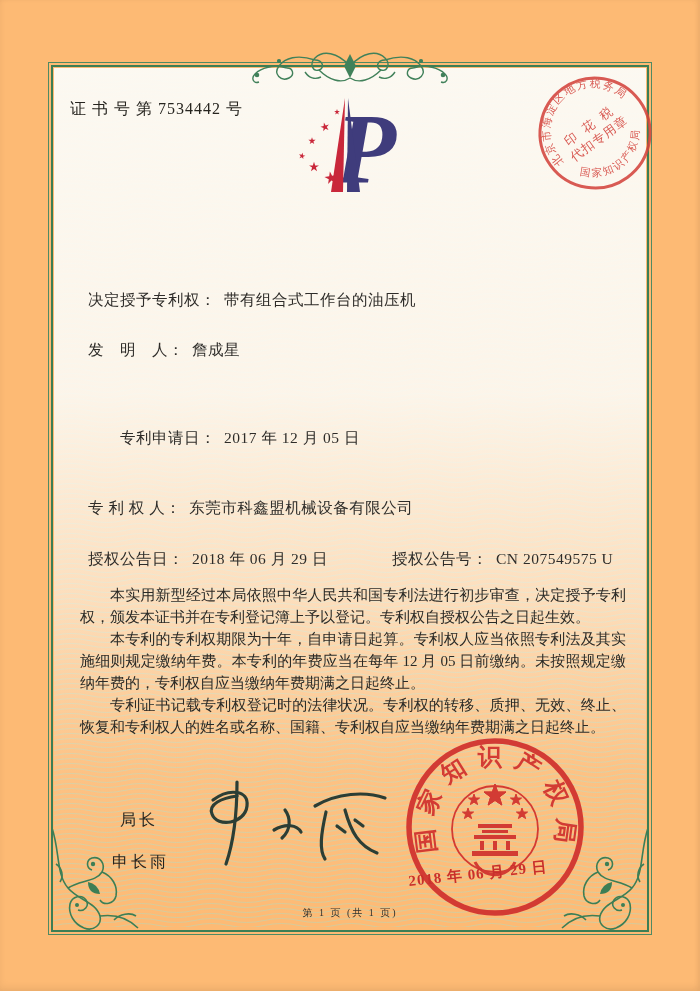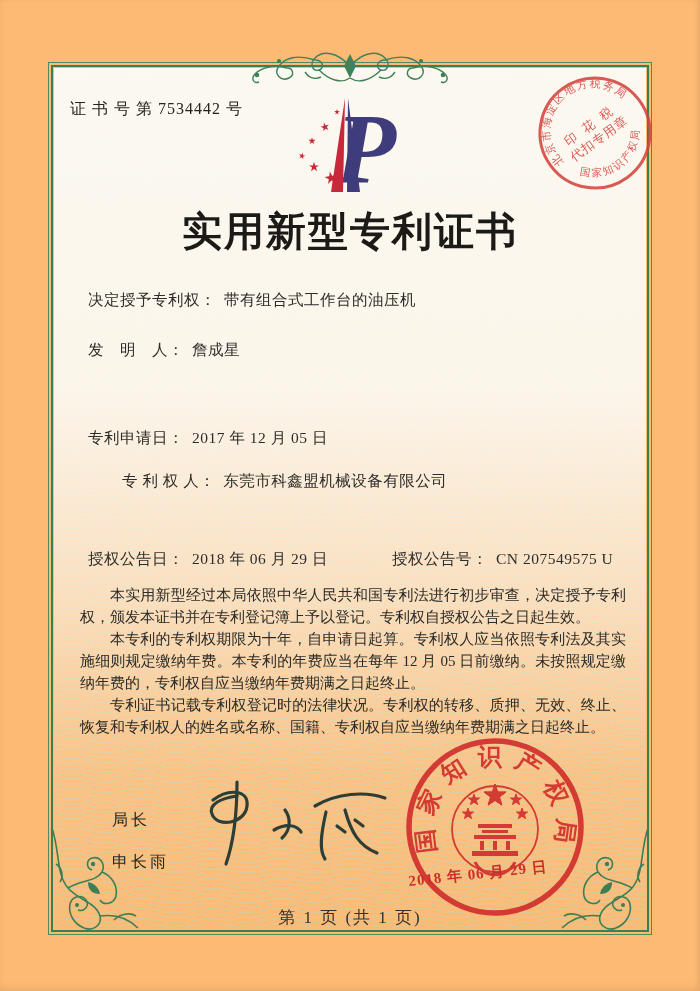--- a/index.html
+++ b/index.html
@@ -19,21 +19,21 @@
   .f-row{left:88px;font-size:15.5px;letter-spacing:.5px;white-space:nowrap;color:#2e2c29;}
   .f-row .lbl{margin-right:8px;}
   .addr-val{display:inline-block;vertical-align:top;white-space:normal;line-height:23px;}
   .grant-right{position:absolute;left:304px;top:0;white-space:nowrap;}
   .paras{left:80px;top:584px;width:546px;font-size:15px;line-height:22px;
          text-align:justify;color:#2b2a26;}
   .paras p{margin:0;text-indent:2em;}
   .director{left:112px;font-size:16px;letter-spacing:3px;color:#26241f;}
   .seal-date{left:408px;top:862px;width:190px;font-size:15px;letter-spacing:1px;
              color:#c92f2b;transform:rotate(-6deg);font-weight:bold;}
-  .footer{left:0;right:0;top:906px;text-align:center;font-size:17px;letter-spacing:2px;color:#33322d;}
+  .footer{left:0;right:0;top:906px;text-align:center;font-size:10px;letter-spacing:2px;color:#33322d;}
   svg{overflow:visible;}
   .stamp-text{fill:#d4453e;font-family:"Liberation Serif","DejaVu Serif",serif;}
   .seal-text{fill:#d0302d;font-family:"Liberation Serif","DejaVu Serif",serif;font-weight:bold;}
 </style>
 </head>
 <body>
 
 <div class="page">
 
   <svg class="guilloche" width="592" height="859">
@@ -121,48 +121,47 @@
       </text>
       <text class="stamp-text" x="65" y="60" font-size="12.5" text-anchor="middle" letter-spacing="3">印 花 税</text>
       <text class="stamp-text" x="65" y="76" font-size="12.5" text-anchor="middle" letter-spacing="1">代扣专用章</text>
       <path id="taxBot" d="M26,86 A46,46 0 0 0 104,86" fill="none"></path>
       <text class="stamp-text" font-size="10.5" letter-spacing="2">
         <textPath href="#taxBot" startOffset="4">国家知识产权局</textPath>
       </text>
     </g>
   </svg>
 
-  <div class="abs title">实用新型专利证书</div>
 
   <div class="abs f-row" style="top:290px;">
     <span class="lbl">决定授予专利权：</span><span>带有组合式工作台的油压机</span>
   </div>
   <div class="abs f-row" style="top:340px;">
     <span class="lbl">发　明　人：</span><span>詹成星</span>
   </div>
-  <div class="abs f-row" style="top:428px;">
+  <div class="abs f-row" style="top:428px;margin-left:32px;">
     <span class="lbl">专利申请日：</span><span>2017 年 12 月 05 日</span>
   </div>
-  <div class="abs f-row" style="top:471px;margin-left:34px;">
+  <div class="abs f-row" style="top:498px;">
     <span class="lbl">专 利 权 人：</span><span>东莞市科鑫盟机械设备有限公司</span>
   </div>
   <div class="abs f-row" style="top:549px;width:540px;">
     <span class="lbl">授权公告日：</span><span>2018 年 06 月 29 日</span>
     <span class="grant-right">
       <span class="lbl">授权公告号：</span><span>CN 207549575 U</span>
     </span>
   </div>
 
   <div class="abs paras">
     <p>本实用新型经过本局依照中华人民共和国专利法进行初步审查，决定授予专利权，颁发本证书并在专利登记簿上予以登记。专利权自授权公告之日起生效。</p>
     <p>本专利的专利权期限为十年，自申请日起算。专利权人应当依照专利法及其实施细则规定缴纳年费。本专利的年费应当在每年 12 月 05 日前缴纳。未按照规定缴纳年费的，专利权自应当缴纳年费期满之日起终止。</p>
     <p>专利证书记载专利权登记时的法律状况。专利权的转移、质押、无效、终止、恢复和专利权人的姓名或名称、国籍、专利权自应当缴纳年费期满之日起终止。</p>
   </div>
 
-  <div class="abs director" style="top:810px;">局长</div>
+  <div class="abs director" style="top:810px;margin-left:8px;">局长</div>
   <div class="abs director" style="top:841px;margin-top:11px;">申长雨</div>
 
   <svg class="abs" style="left:195px;top:778px;" width="210" height="95" viewBox="0 0 210 95">
     <g fill="none" stroke="#2c3e35" stroke-width="3.2" stroke-linecap="round">
       <path d="M18,22 C34,10 54,12 52,28 C50,46 22,50 17,36 C13,26 27,20 42,18"></path>
       <path d="M42,4 C42,30 40,60 31,86"></path>
       <path d="M90,32 C96,40 96,52 87,60"></path>
       <path d="M79,52 C91,45 102,47 106,54"></path>
       <path d="M120,28 C142,15 170,13 190,20"></path>
       <path d="M131,34 C126,56 124,72 130,81"></path>

